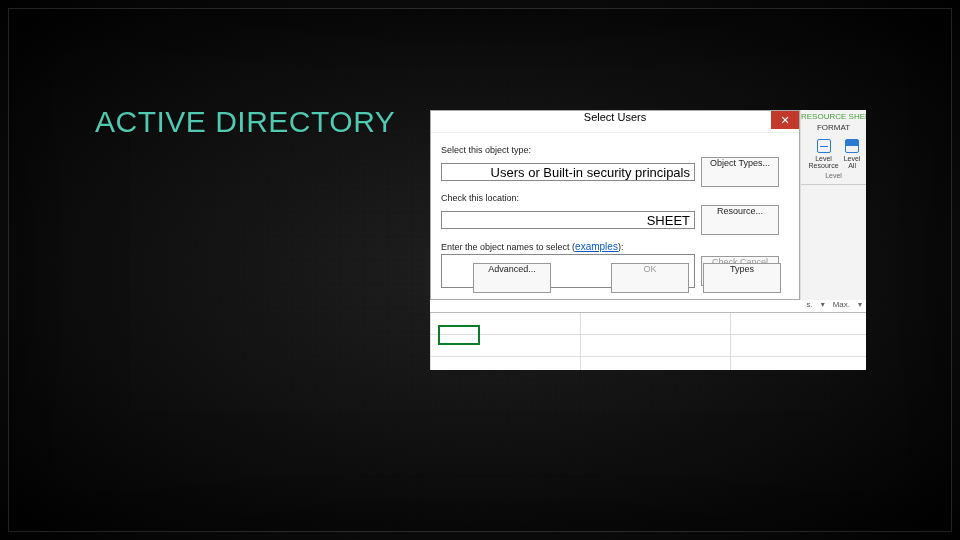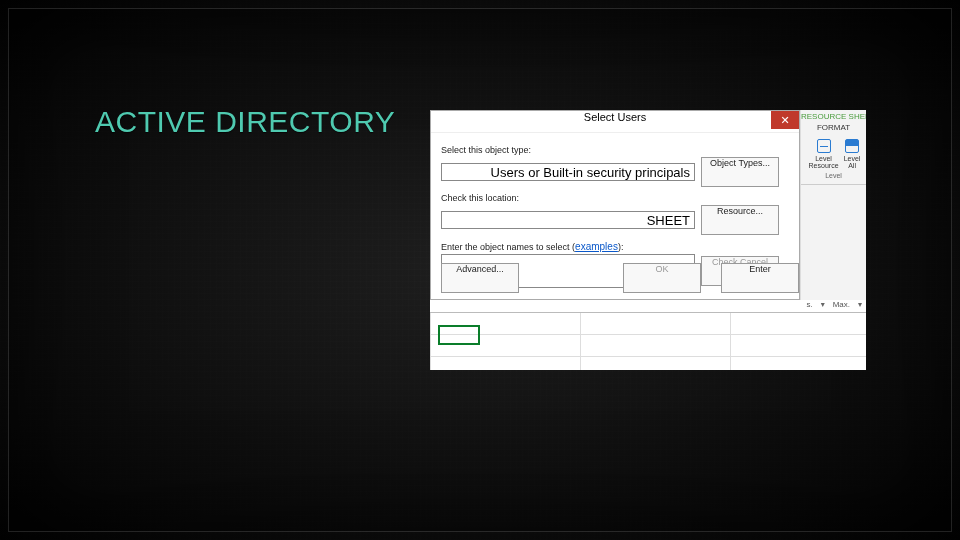--- a/index.html
+++ b/index.html
@@ -94,24 +94,24 @@
     font-size:9px; color:#222;
     display:flex; align-items:flex-start; justify-content:center;
     cursor:pointer;
   }
   .btn.disabled { color:#999; cursor:default;}
   .multiline {
     height:34px; align-items:flex-start; padding-top:3px;
   }
   .examples { color:#0a58ca; text-decoration:underline; cursor:pointer; font-size:10px; }
   .footer {
-    position:absolute; bottom:6px; left:10px; right:0;
-    display:flex; justify-content:space-between;
-  }
-  .footer .right { display:flex; gap:20px; }
+    position:absolute; bottom:6px; left:10px; right:18px;
+    display:flex; justify-content:space-between;padding-left:32px;
+  }
+  .footer .right { display:flex; gap:14px; }
   
   .sheet {
     position:absolute;
     top:190px; left:0; right:0; bottom:0;
     background:#fff;
   }
   .sheet .hdr { position:absolute; right:4px; top:0; font-size:8px; color:#555; display:flex; gap:8px; align-items:center;}
   .sheet .hdr span { display:inline-block; }
   .arrow { font-size:8px; color:#666;}
   .gridlines {
@@ -198,21 +198,21 @@
 
       <div class="footer">
         <div class="btn">
           <span>Advanced...</span>
         </div>
         <div class="right">
           <div class="btn disabled">
             <span>OK</span>
           </div>
           <div class="btn">
-            <span>Enter</span>
+            <span>Types</span>
           </div>
         </div>
       </div>
     </div>
 
     <div class="sheet">
       <div class="hdr">
         <span>s.</span>
         <span class="arrow">▾</span>
         <span>Max.</span>

